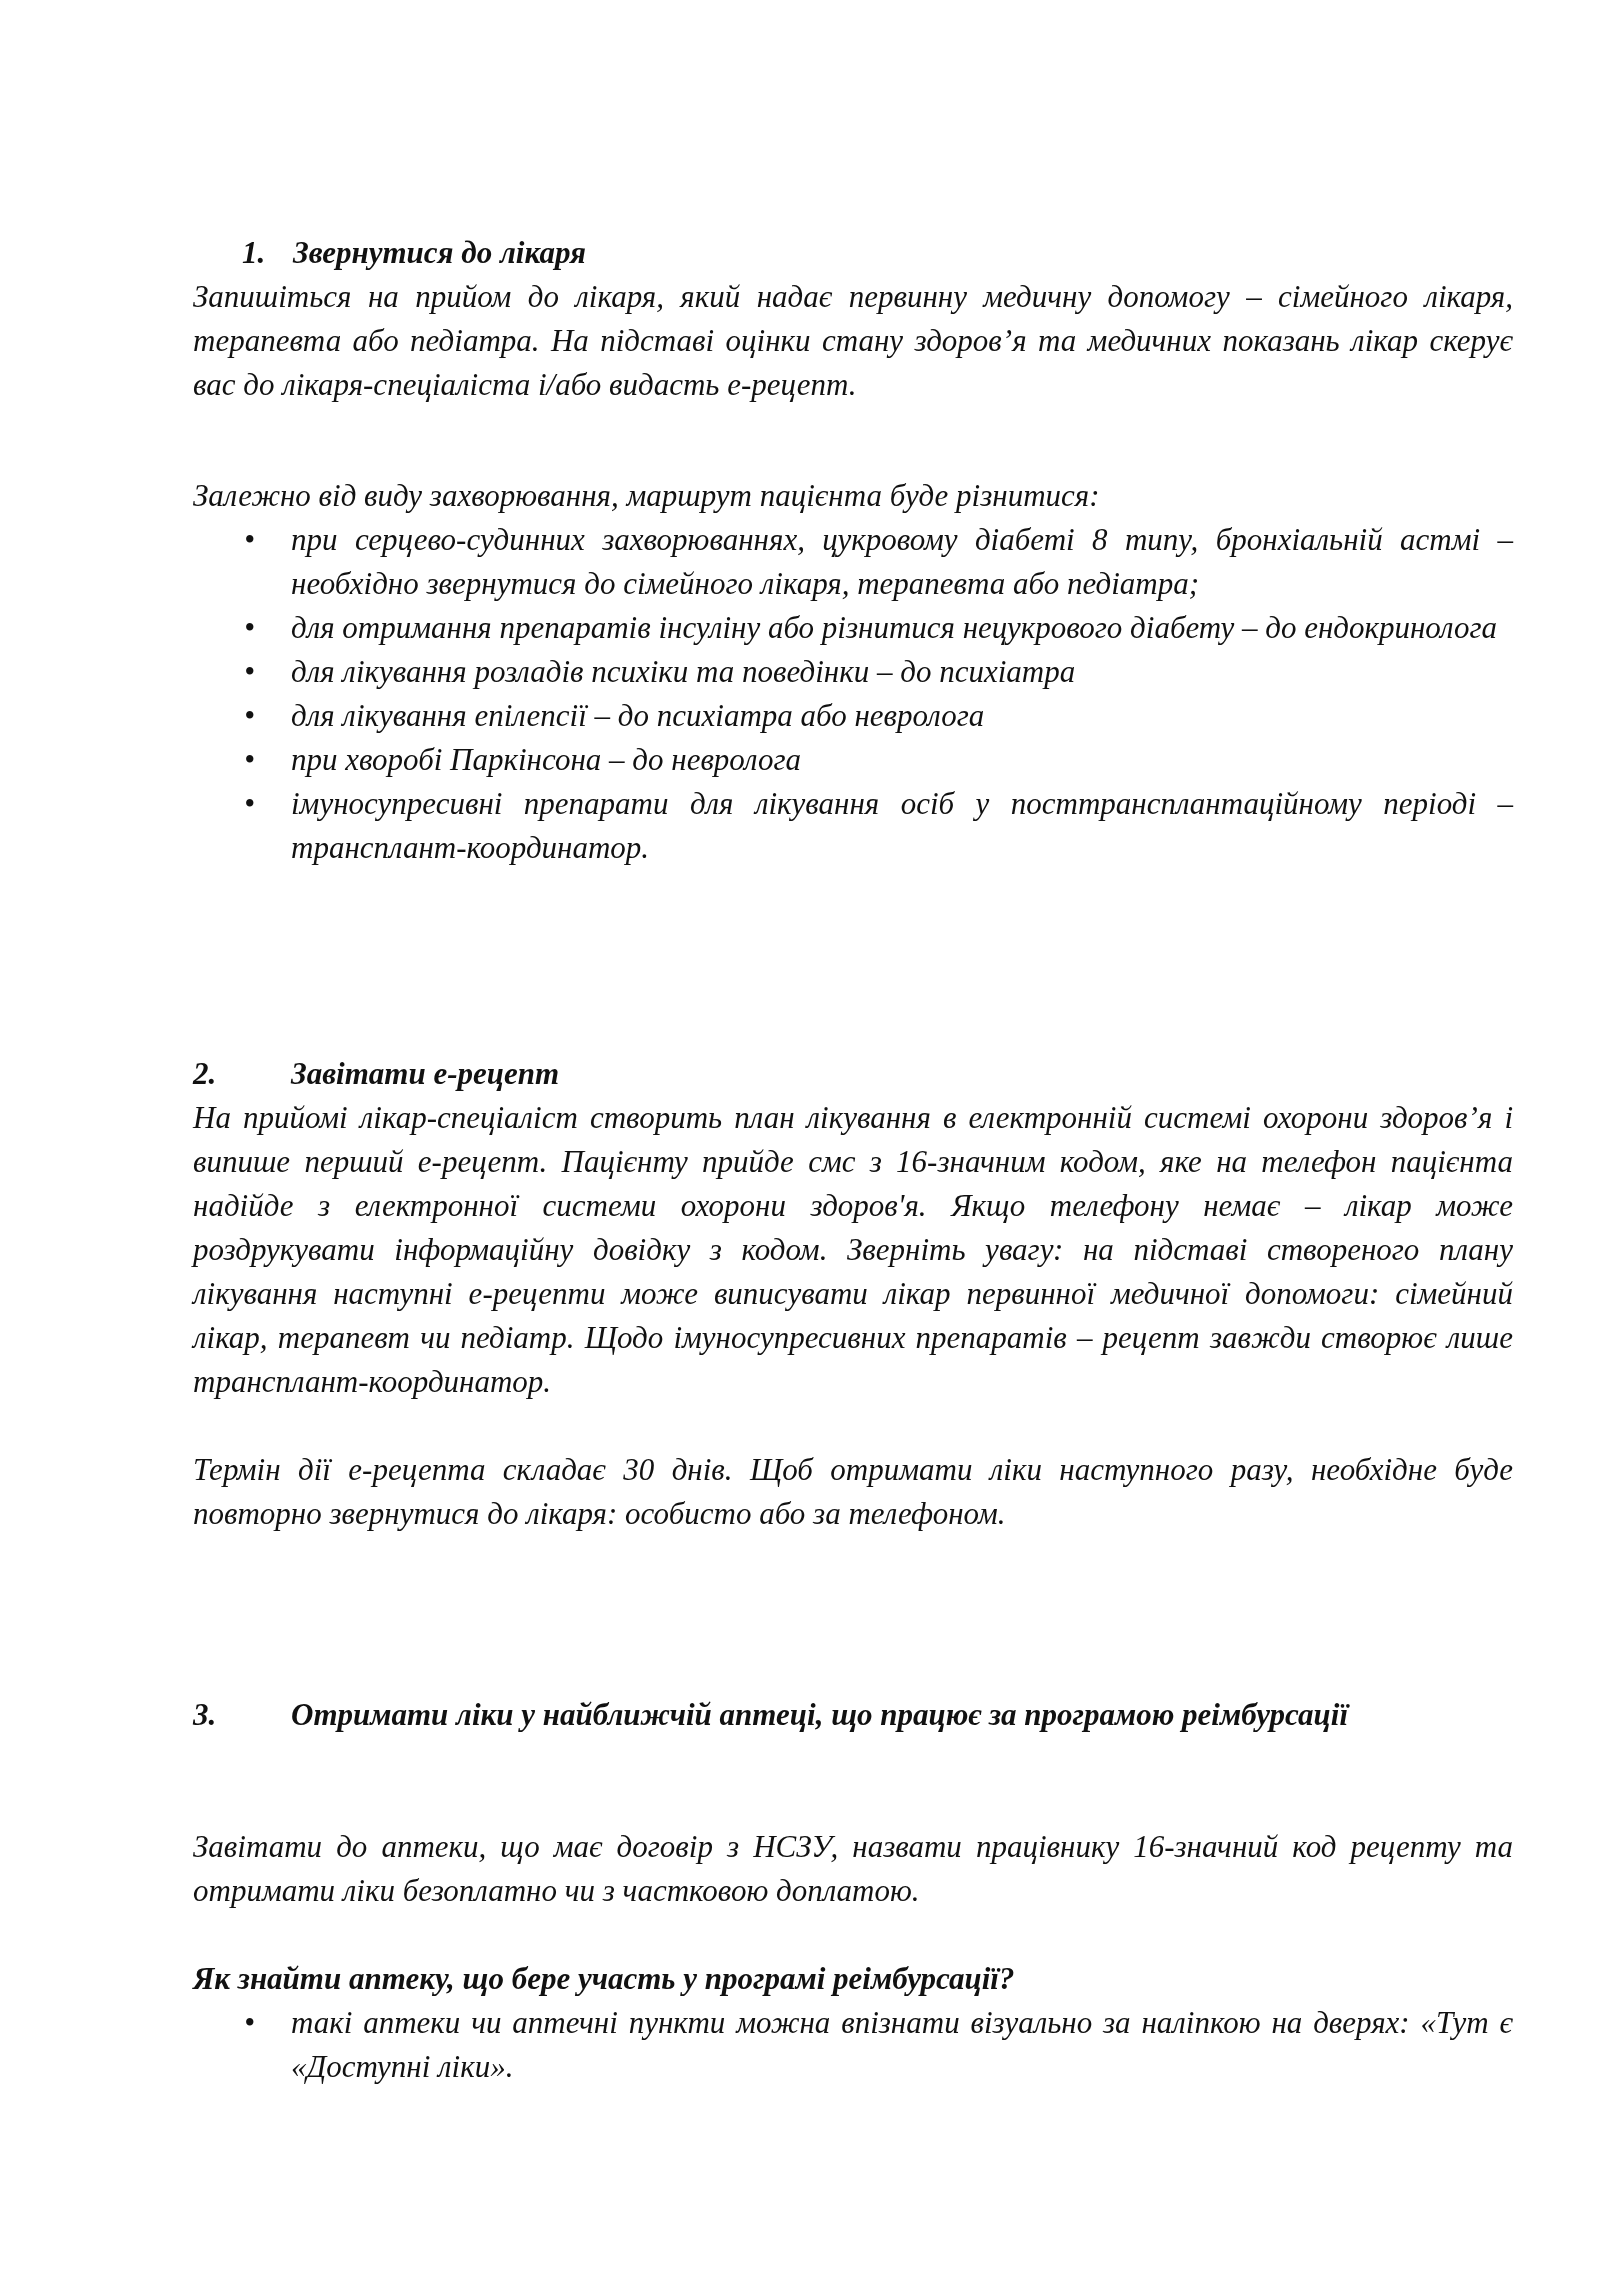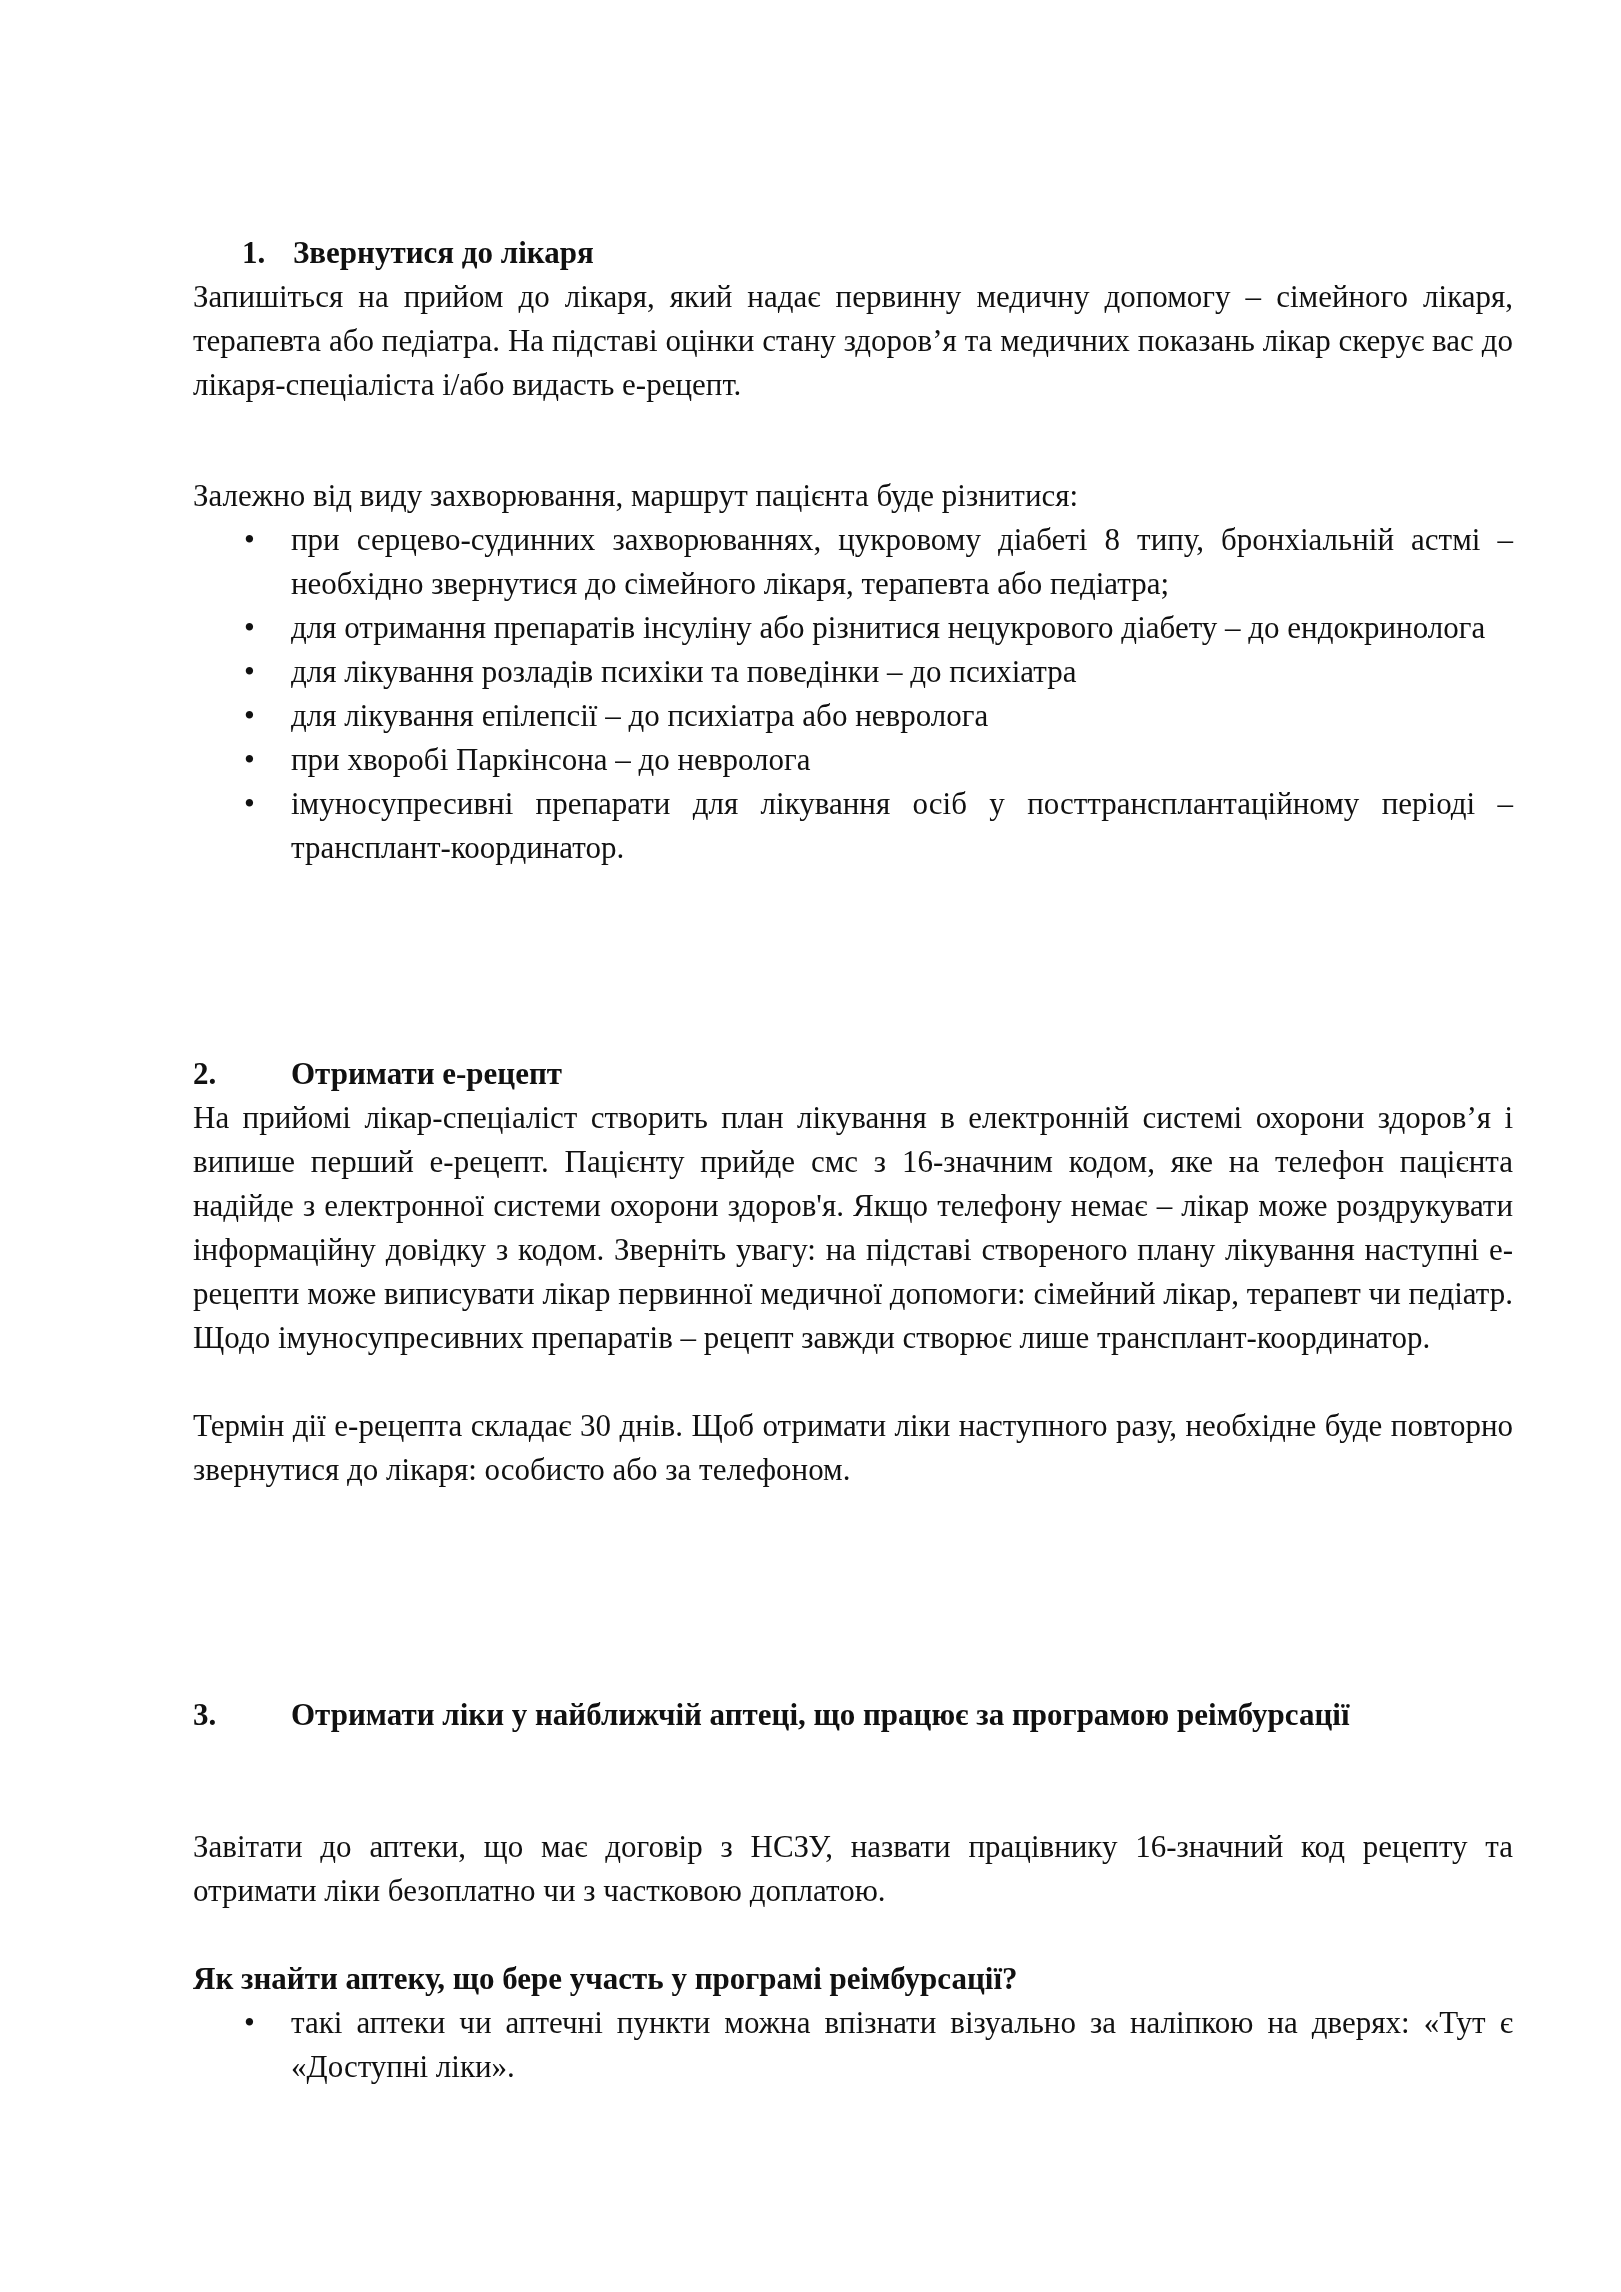--- a/index.html
+++ b/index.html
@@ -1,21 +1,21 @@
 <!DOCTYPE html>
 <html><head>
 <meta charset="utf-8">
 <style>
   html, body { margin: 0; padding: 0; background: #ffffff; }
   body {
     width: 1621px; height: 2293px; position: relative; overflow: hidden;
     font-family: "Liberation Serif", "DejaVu Serif", serif;
     color: #111111;
   }
-  .page { position: absolute; left: 0; top: 0; width: 1621px; height: 2293px; }
+  .page { position: absolute; left: 0; top: 0; width: 1621px; height: 2293px; font-style: italic; }
   .block { position: absolute; left: 193px; width: 1320px; font-size: 31px; line-height: 44px; }
   .justify { text-align: justify; text-align-last: left; }
   .bold { font-weight: bold; }
   .h1 { position: absolute; top: 231px; left: 242px; font-size: 31px; font-weight: bold; line-height: 44px; }
   .h1 .num { display: inline-block; width: 51px; }
   .hnum { display: inline-block; width: 98px; }
   ul.bullets { list-style: none; margin: 0; padding: 0; }
   ul.bullets li { position: relative; padding-left: 98px; }
   ul.bullets li::before {
     content: "•"; position: absolute; left: 51px; top: 0;
@@ -40,21 +40,21 @@
       <li>для отримання препаратів інсуліну або різнитися нецукрового діабету – до ендокринолога</li>
       <li>для лікування розладів психіки та поведінки – до психіатра</li>
       <li>для лікування епілепсії – до психіатра або невролога</li>
       <li>при хворобі Паркінсона – до невролога</li>
       <li>імуносупресивні препарати для лікування осіб у посттрансплантаційному періоді – трансплант-координатор.</li>
     </ul>
   </div>
 
   <div class="block" style="top:1052px;">
     <div class="bold">
-      <span class="hnum">2.</span><span>Отримати е-рецепт</span>
+      <span class="hnum">2.</span><span>Завітати е-рецепт</span>
     </div>
     <div class="justify">На прийомі лікар-спеціаліст створить план лікування в електронній системі охорони здоров’я  і випише перший е-рецепт. Пацієнту прийде смс з 16-значним кодом, яке на телефон пацієнта надійде з електронної  системи охорони здоров'я. Якщо телефону немає – лікар може роздрукувати інформаційну довідку з кодом. Зверніть увагу: на підставі створеного плану лікування наступні е-рецепти може виписувати лікар первинної медичної допомоги: сімейний лікар, терапевт чи педіатр. Щодо імуносупресивних препаратів – рецепт завжди створює лише  трансплант-координатор.</div>
     <div class="gap"></div>
     <div class="justify">Термін дії е-рецепта складає 30 днів. Щоб отримати ліки наступного разу, необхідне буде повторно звернутися до лікаря: особисто або за телефоном.</div>
   </div>
 
   <div class="block" style="top:1693px;">
     <div class="bold justify">
       <span class="hnum">3.</span><span>Отримати ліки у найближчій аптеці, що працює за програмою реімбурсації</span>
     </div>

